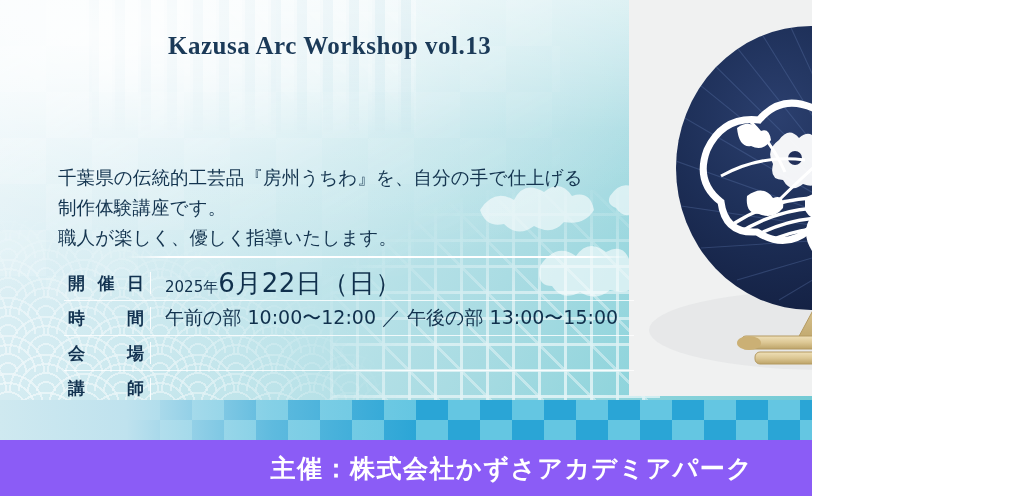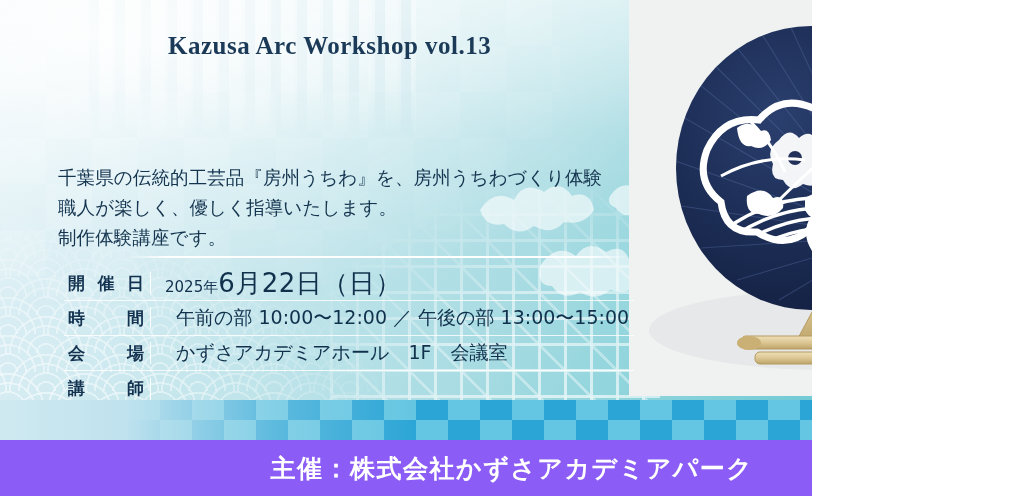--- a/index.html
+++ b/index.html
@@ -150,21 +150,21 @@
   }
   .info-label span{ display:inline-block; }
   .info-sep{
     width:1px; height:22px; background:rgba(255,255,255,.9); margin:0 14px 0 2px;
   }
   .info-value{
     font-size:18px; color:#10304c; white-space:nowrap;
     font-family:"DejaVu Sans","Liberation Sans",sans-serif;
   }
   .v-big{ font-size:26px; letter-spacing:.5px;text-align:right; }
-  .v-mid{ font-size:19px;margin-left:11px; }
+  .v-mid{ font-size:19px; }
   .v-small{ font-size:15px;margin-top:29px; }
   .v-name{ font-size:25px; letter-spacing:1px; }
 
   
   .banner{
     position:absolute; left:0; bottom:0; width:1024px; height:56px;
     background:#8b5cf6;
     display:flex; align-items:center; justify-content:center;
   }
   .banner-text{
@@ -342,23 +342,23 @@
     </svg>
   </div>
 
   <div class="checker-band">
     <div class="fade-left"></div>
   </div>
 
   <div class="eyebrow">Kazusa Arc Workshop vol.13</div>
 
   <div class="lede">
-    <div>千葉県の伝統的工芸品『房州うちわ』を、房州うちわづくり体験</div>
+    <div>千葉県の伝統的工芸品『房州うちわ』を、自分の手で仕上げる</div>
+    <div>制作体験講座です。</div>
     <div>職人が楽しく、優しく指導いたします。</div>
-    <div>制作体験講座です。</div>
   </div>
 
   <div class="rule"></div>
 
   <div class="info">
 
     <div class="info-row">
       <div class="info-label">
         <span>開</span>
         <span>催</span>
@@ -378,21 +378,20 @@
       <div class="info-sep"></div>
       <div class="info-value v-mid">午前の部 10:00〜12:00 ／ 午後の部 13:00〜15:00</div>
     </div>
 
     <div class="info-row">
       <div class="info-label">
         <span>会</span>
         <span>場</span>
       </div>
       <div class="info-sep"></div>
-      <div class="info-value v-mid">かずさアカデミアホール　1F　会議室</div>
     </div>
 
     <div class="info-row">
       <div class="info-label">
         <span>講</span>
         <span>師</span>
       </div>
       <div class="info-sep"></div>
     </div>
   </div>

